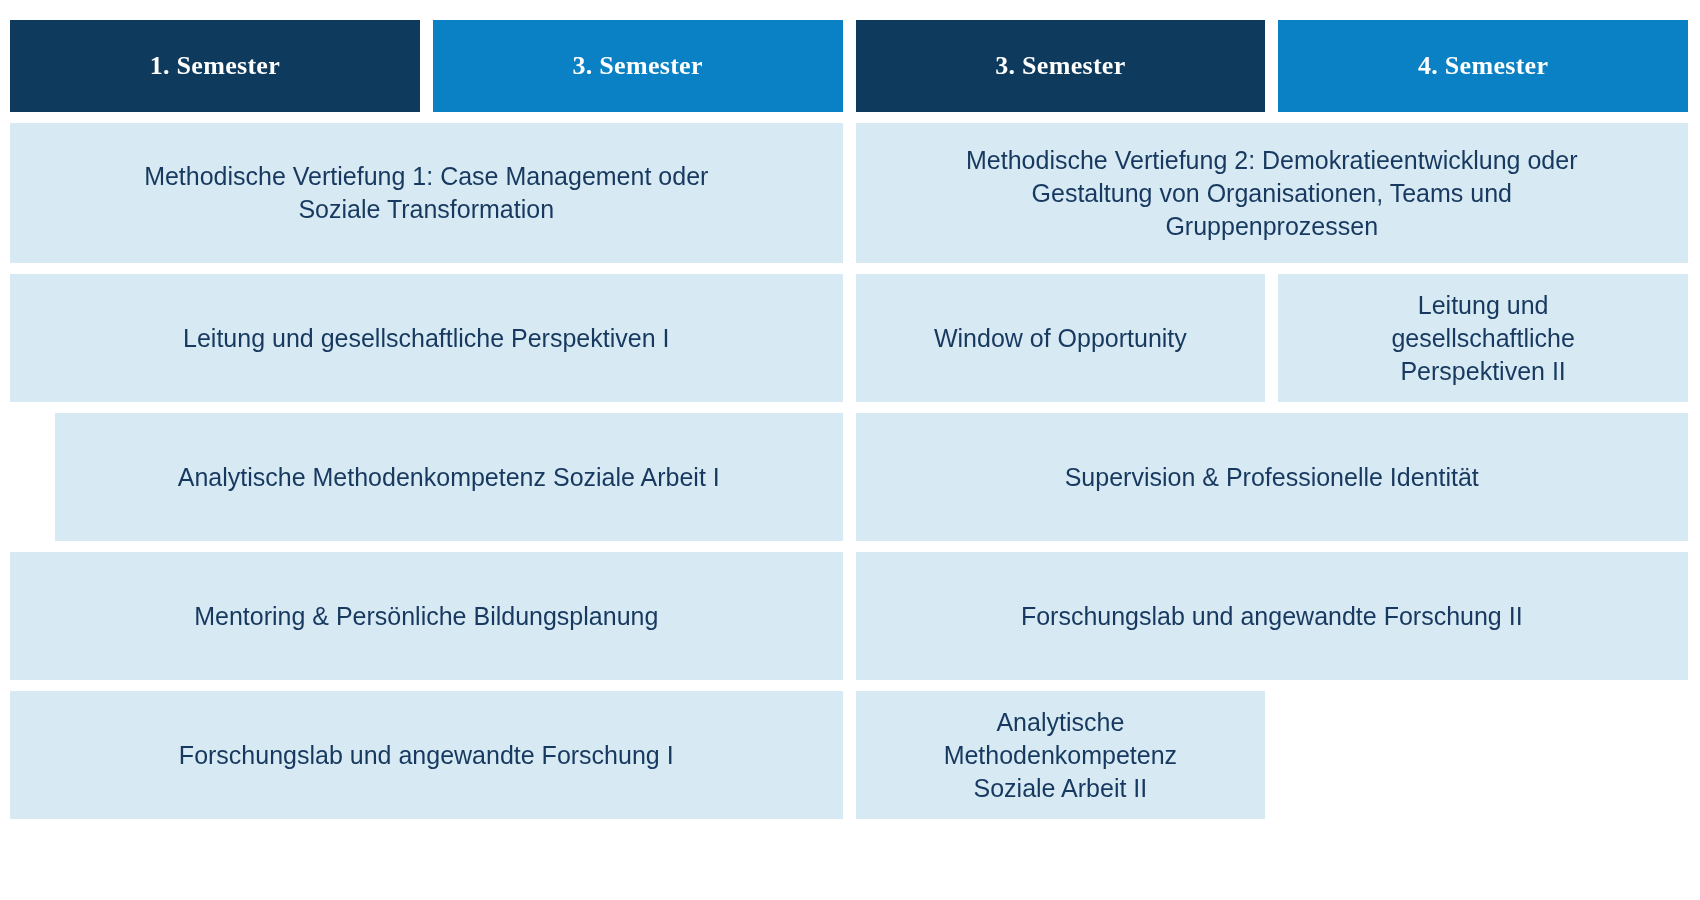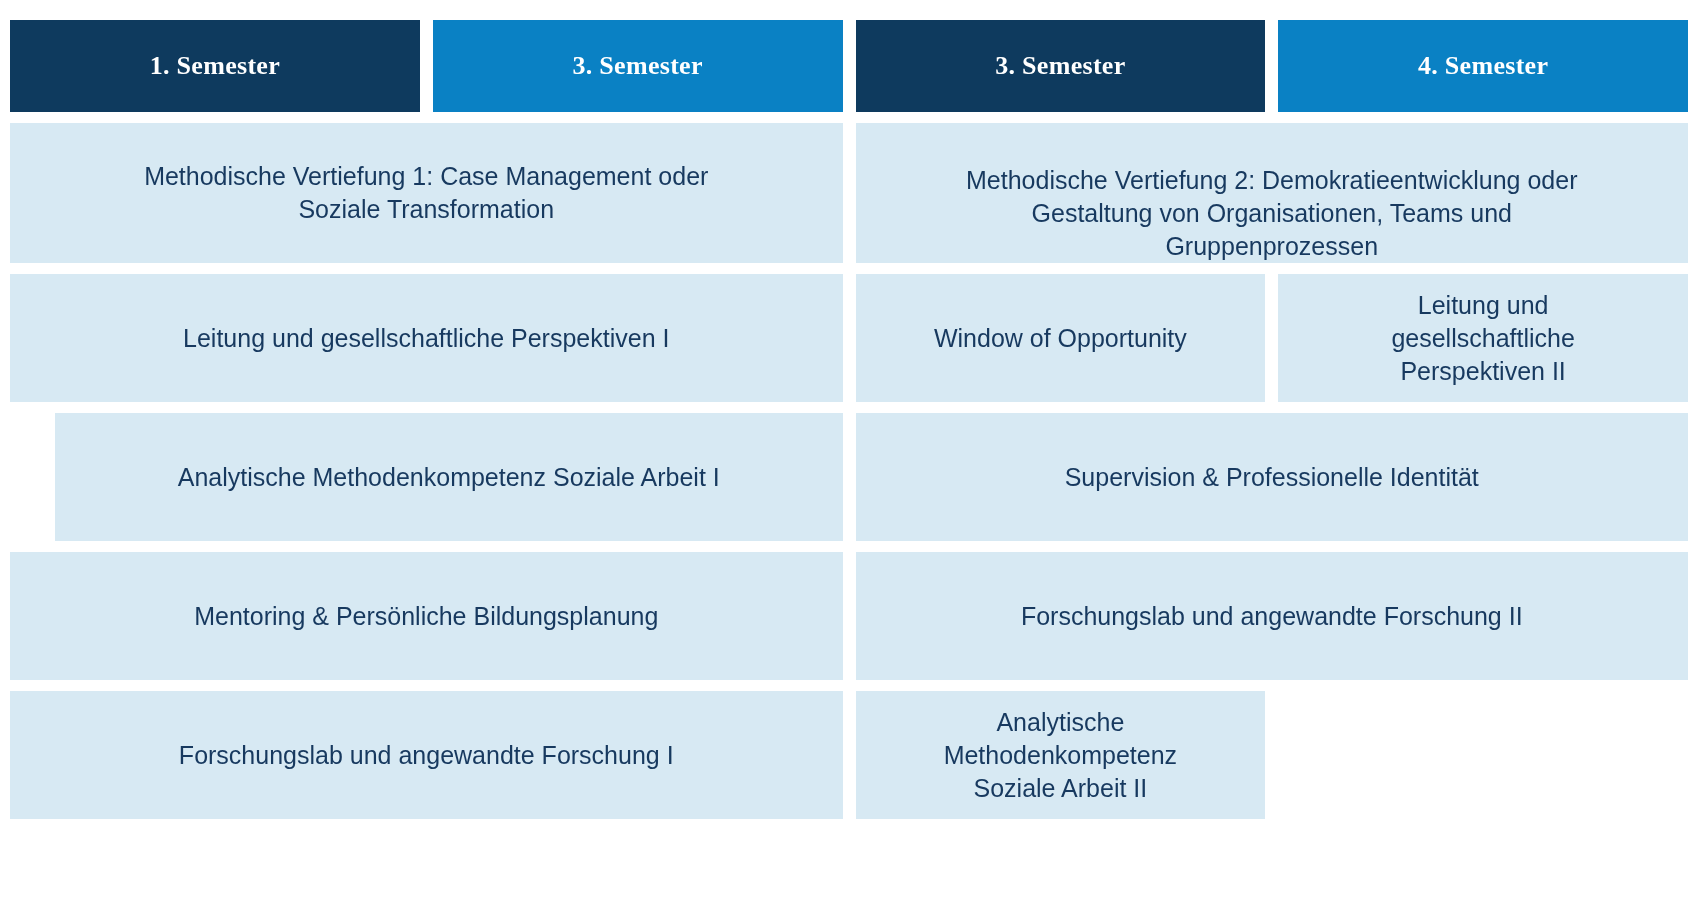--- a/index.html
+++ b/index.html
@@ -68,21 +68,21 @@
     </div>
     <div class="sem-header sem-dark" style="grid-column: 3 / 4;">
       <span>3. Semester</span>
     </div>
     <div class="sem-header sem-blue" style="grid-column: 4 / 5;">
       <span>4. Semester</span>
     </div>
     <div class="cell" style="grid-area: 2 / 1 / auto / 3;">
       <span>Methodische Vertiefung 1: Case Management oder Soziale Transformation</span>
     </div>
-    <div class="cell" style="grid-area: 2 / 3 / auto / 5; align-items: flex-end;">
+    <div class="cell" style="grid-area: 2 / 3 / auto / 5;">
       <span>Methodische Vertiefung 2: Demokratieentwicklung oder Gestaltung von Organisationen, Teams und Gruppenprozessen</span>
     </div>
     <div class="cell" style="grid-area: 3 / 1 / auto / 3;">
       <span>Leitung und gesellschaftliche Perspektiven I</span>
     </div>
     <div class="cell" style="grid-area: 3 / 3 / auto / 4;">
       <span>Window of Opportunity</span>
     </div>
     <div class="cell" style="grid-area: 3 / 4 / auto / 5;">
       <span>Leitung und gesellschaftliche Perspektiven II</span>

